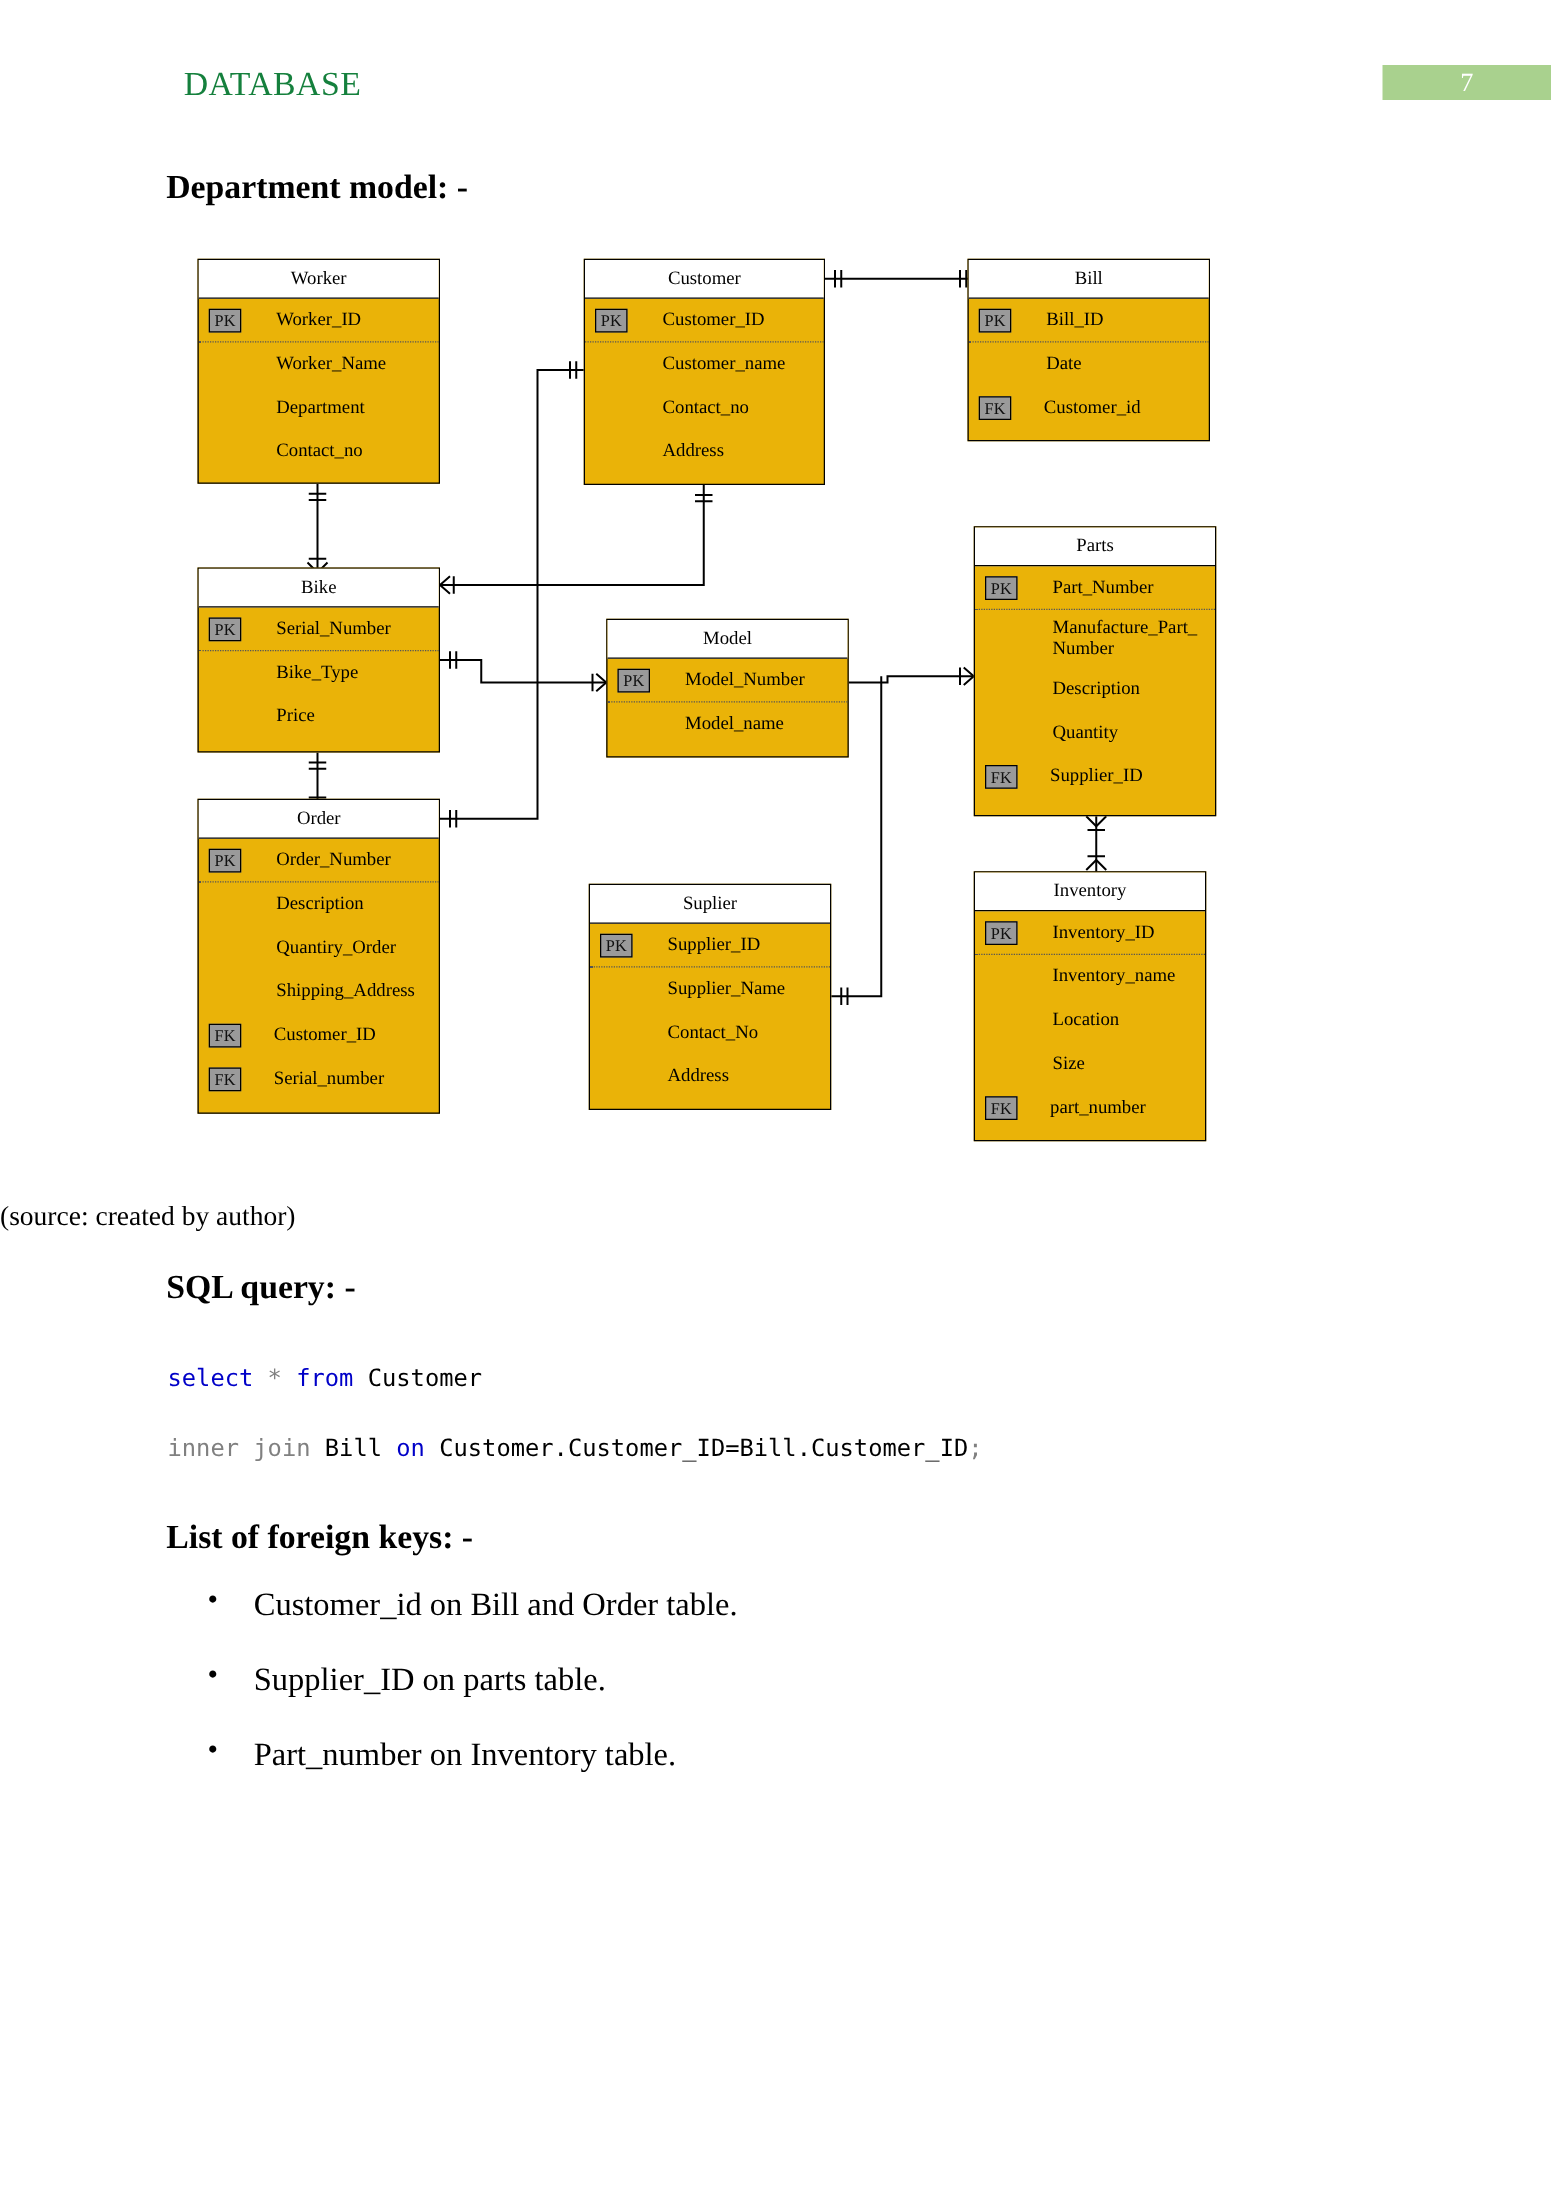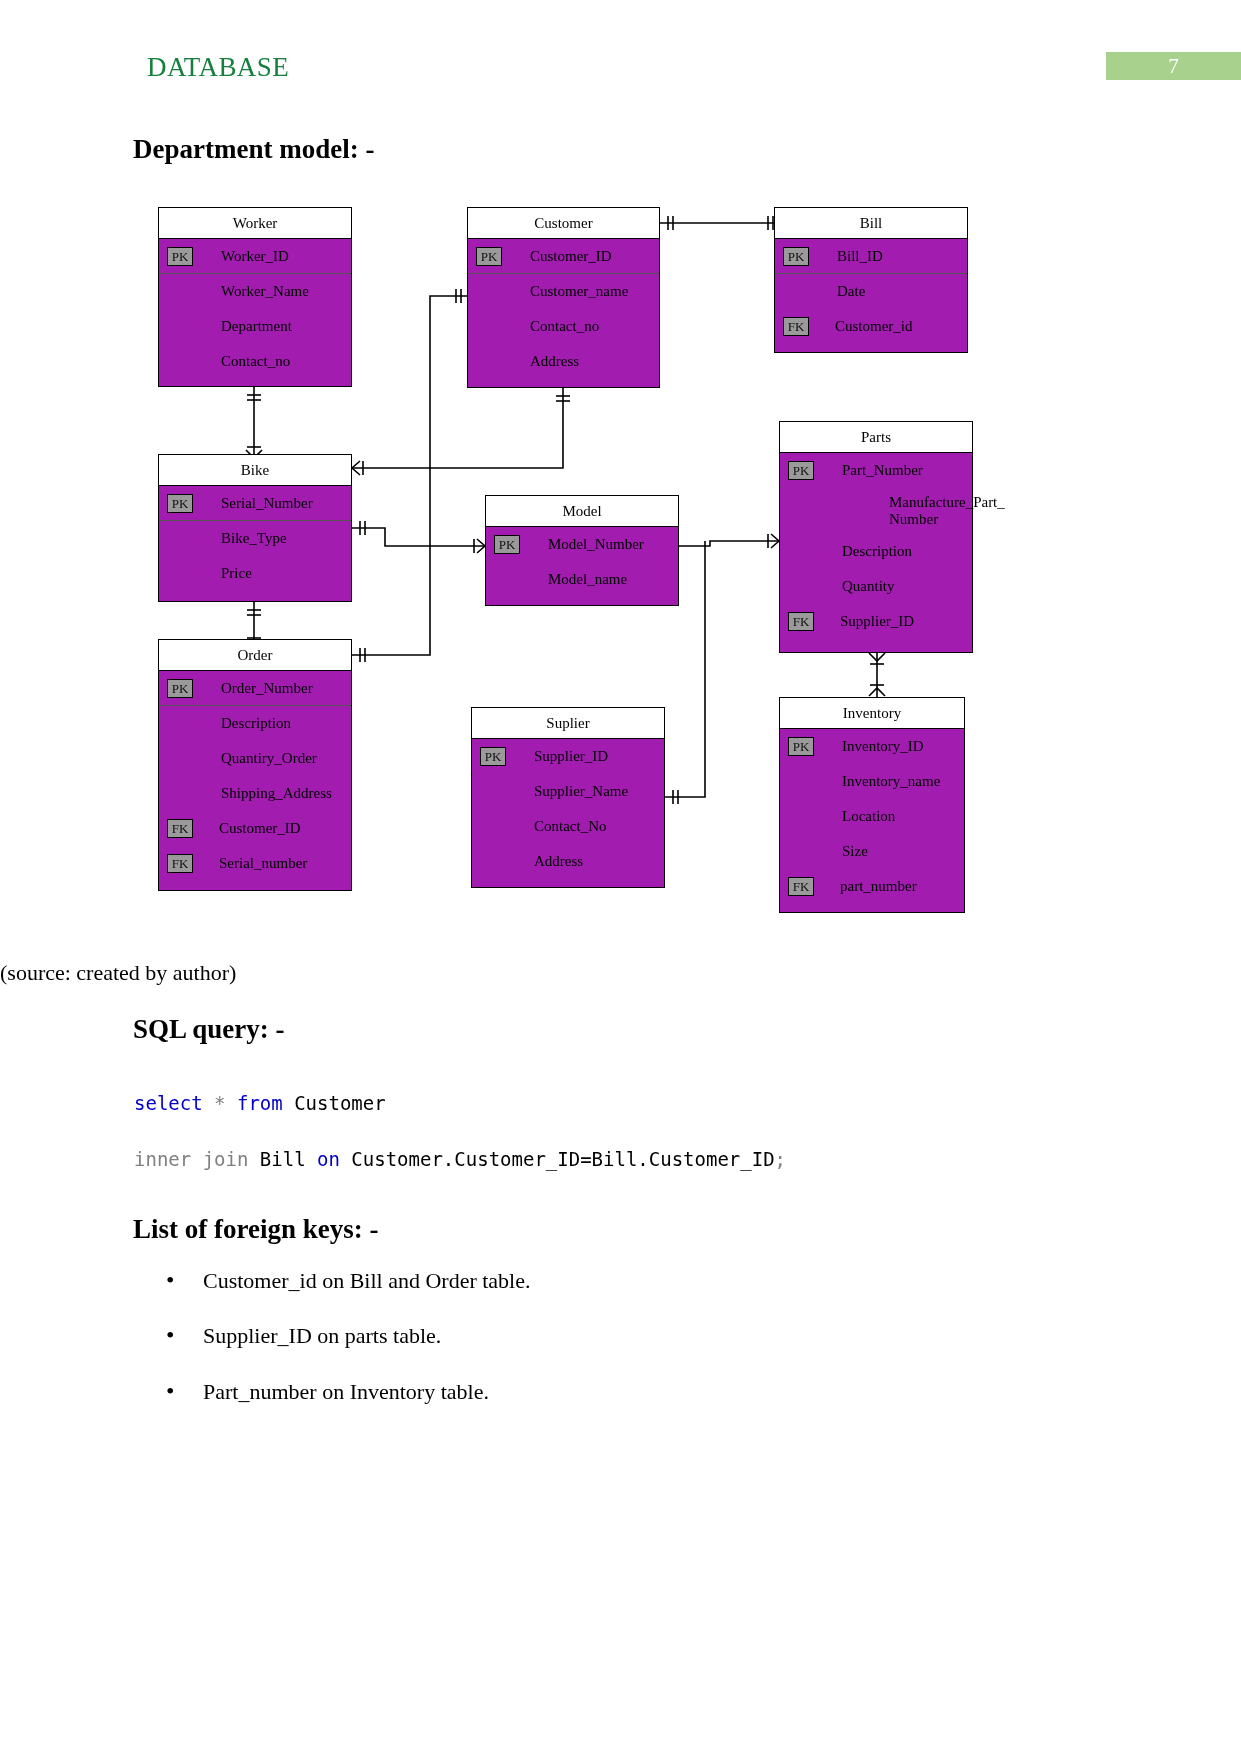--- a/index.html
+++ b/index.html
@@ -55,21 +55,21 @@
   #er-connectors {
     position: absolute;
     left: 0; top: 0;
     width: 1241px; height: 960px;
     pointer-events: none;
   }
 
   .er-table {
     position: absolute;
     border: 1px solid #000000;
-    background: #a21caf;
+    background: #eab308;
     box-sizing: border-box;
   }
   .er-table-title {
     height: 30px;
     line-height: 30px;
     background: #ffffff;
     border-bottom: 1px solid #000000;
     text-align: center;
     font-size: 15px;
     color: #000;
@@ -82,21 +82,20 @@
     display: flex;
     align-items: center;
     height: 35px;
     font-size: 15px;
     color: #000;
     padding-left: 8px;
     box-sizing: border-box;
   }
   .er-row.two-line {
     height: 46px;
-    margin-left: 47px;
   }
   .er-row.pk-row {
     border-bottom: 1px dotted #555;
   }
   .key-chip {
     width: 26px; height: 19px;
     background: #9a9a9a;
     border: 1px solid #000;
     color: #111;
     font-size: 13px;
@@ -144,21 +143,21 @@
   
   #fk-list {
     position: absolute;
     left: 160px; top: 1268px;
     width: 800px;
     margin: 0; padding: 0;
     list-style: none;
   }
   #fk-list li {
     position: relative;
-    font-size: 22px;
+    font-size: 26px;
     line-height: 1.2;
     margin-bottom: 29px;
     padding-left: 43px;
   }
   #fk-list li::before {
     content: "\2022";
     position: absolute;
     left: 6px; top: -2px;
     font-size: 24px;
   }

